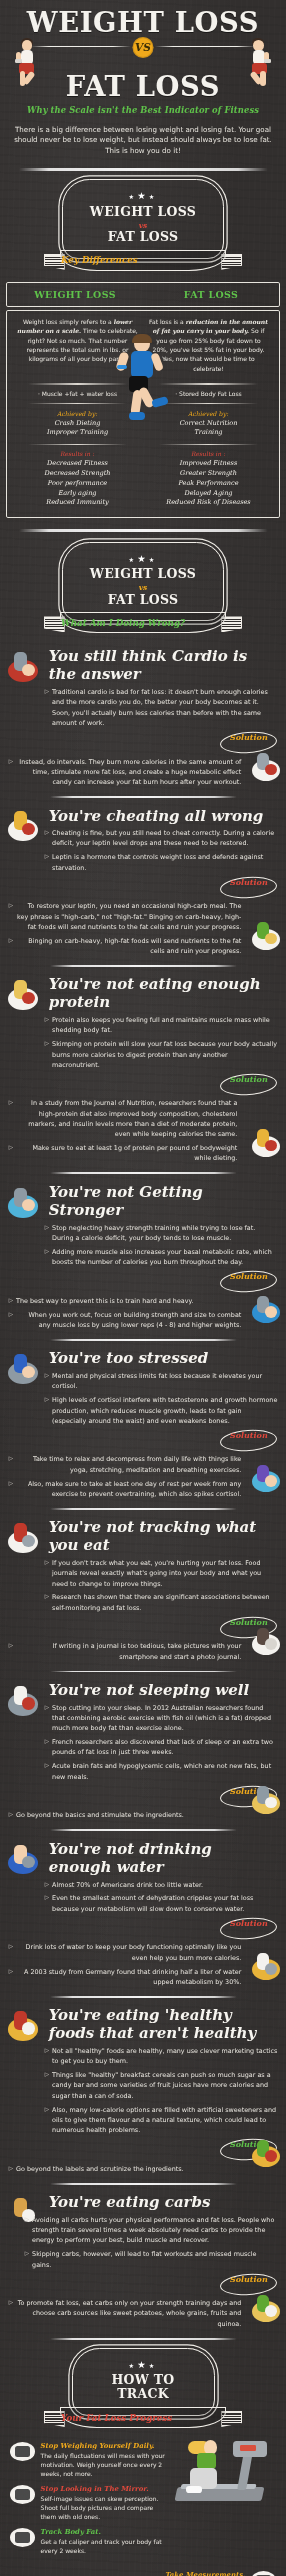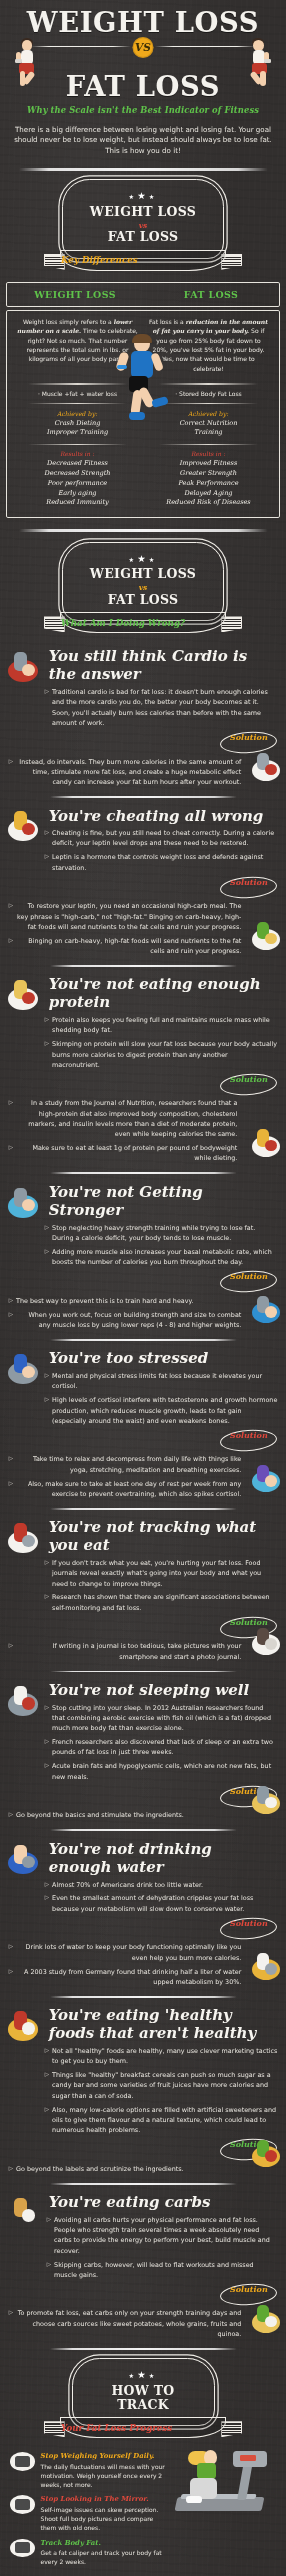--- a/index.html
+++ b/index.html
@@ -732,21 +732,21 @@
       <div class="chalk-rule short"></div>
       <div class="sec">
         <div style="position: absolute; left: 6.2px; top: 1.2px;">
           <div style="position: relative; width: 34px; height: 36px; flex: 0 0 auto;">
             <div style="position:absolute;left:1.7px;top:11px;width:30px;height:22.4px;border-radius:50%;background:#d8a košice;"></div>
             <div style="position:absolute;left:7.4px;top:3.6px;width:13.5px;height:19px;border-radius:5px;background: #d8a24a;"></div>
             <div style="position:absolute;left:16px;top:15px;width:12.8px;height:12.3px;border-radius:50%;background:#f4f2ee;"></div>
           </div>
         </div>
         <h3>You're eating carbs</h3>
-        <div style="margin-left: 38px;">
+        <div style="margin-left: 16px;">
           <div class="pt">
             <span class="tri">▷</span>
             <span>Avoiding all carbs hurts your physical performance and fat loss. People who strength train several times a week absolutely need carbs to provide the energy to perform your best, build muscle and recover.</span>
           </div>
           <div class="pt">
             <span class="tri">▷</span>
             <span>Skipping carbs, however, will lead to flat workouts and missed muscle gains.</span>
           </div>
         </div>
         <div class="solution">

